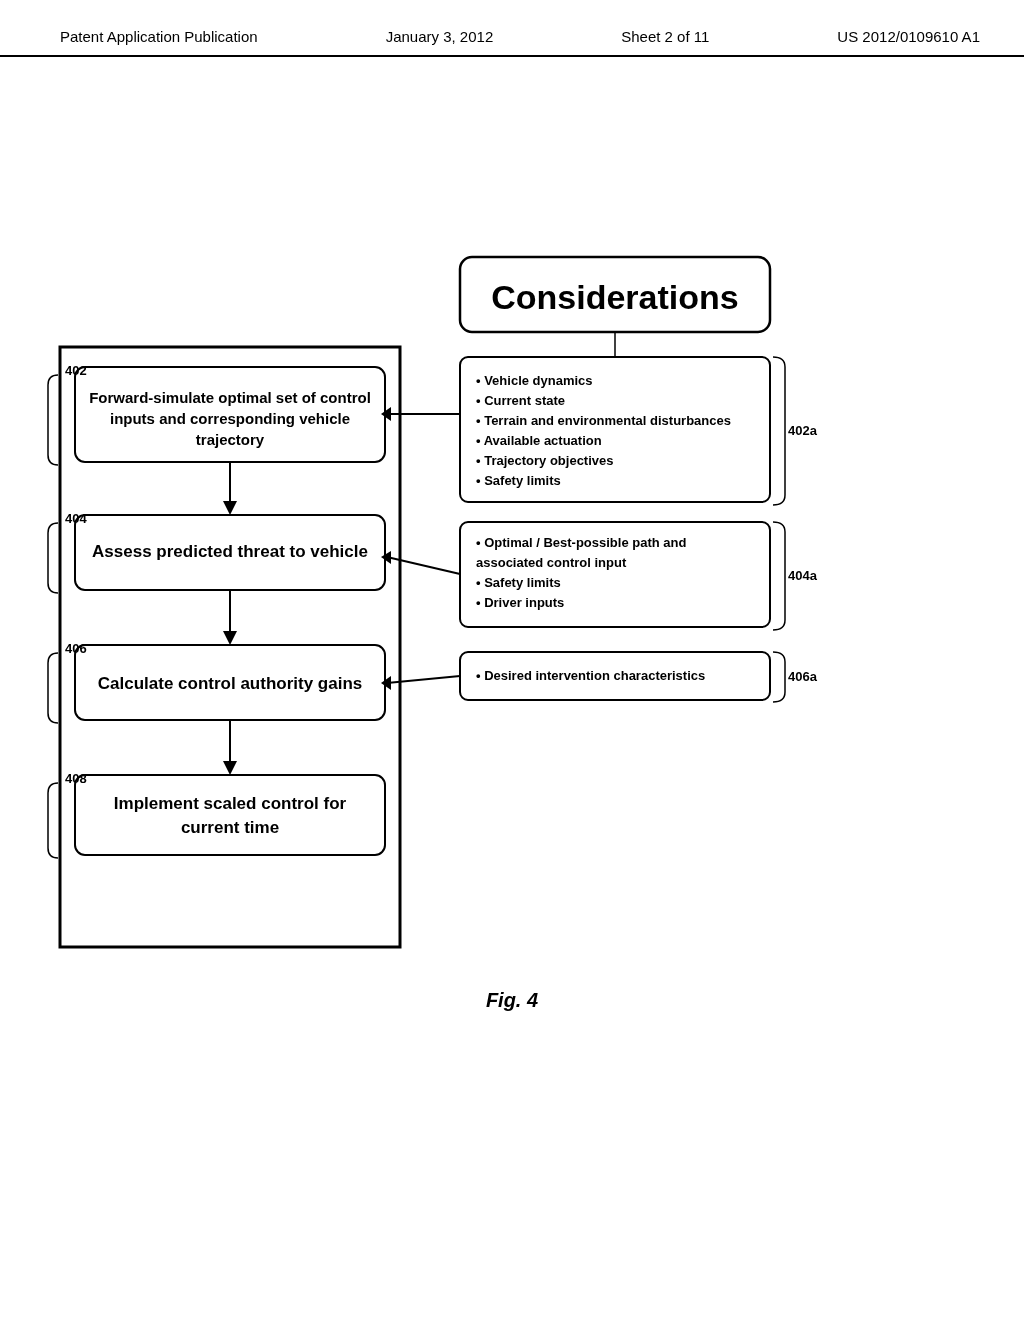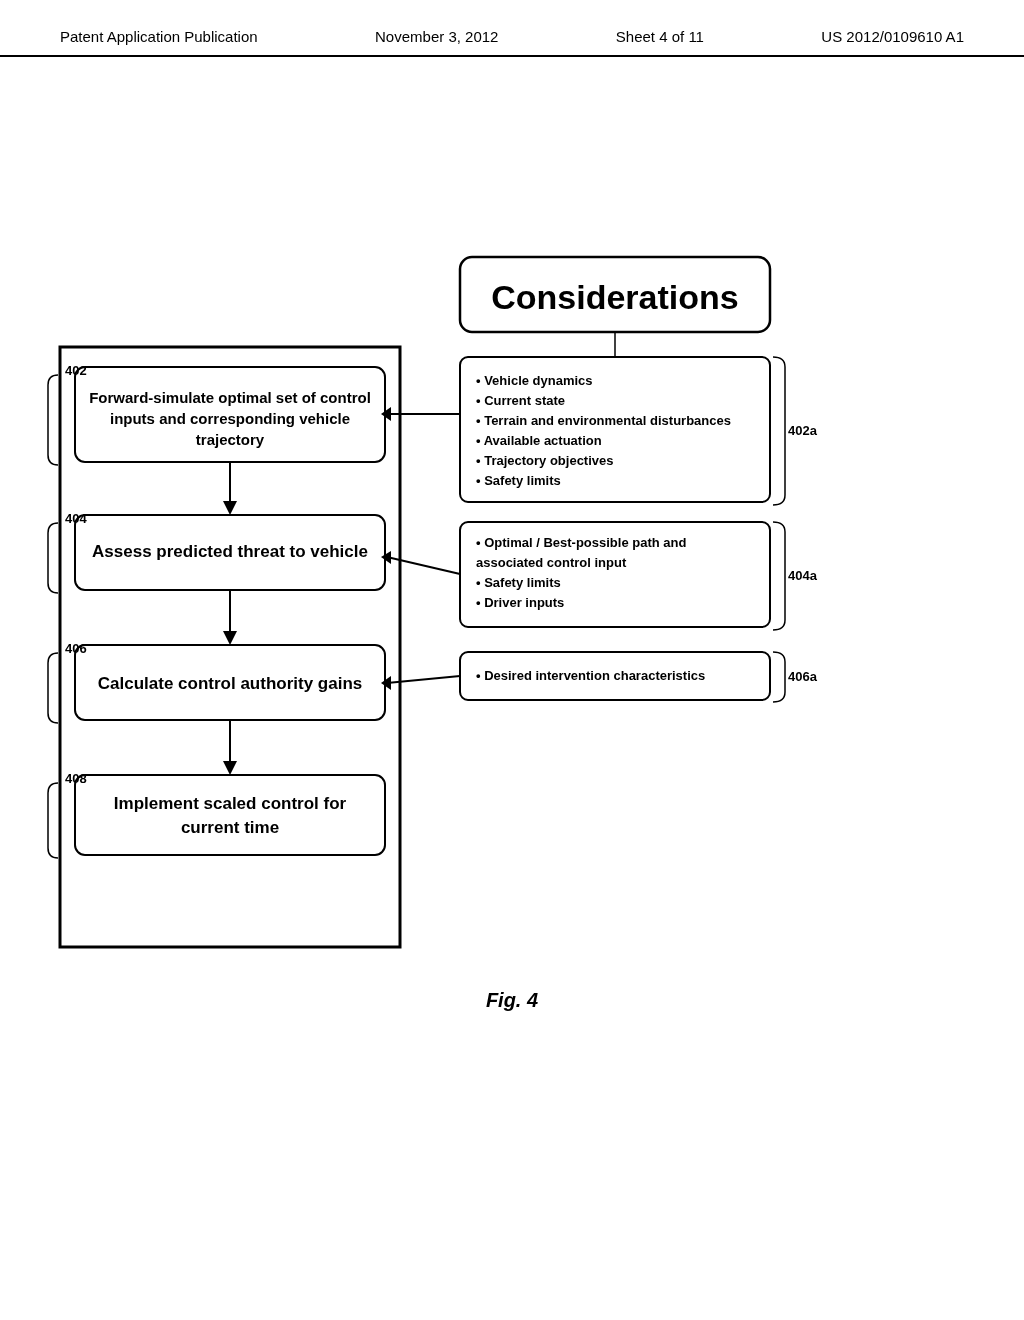--- a/index.html
+++ b/index.html
@@ -10,21 +10,21 @@
       font-family: Arial, sans-serif;
       position: relative;
       overflow: hidden;
     }
 
     
     .header {
       display: flex;
       justify-content: space-between;
       align-items: center;
-      padding: 28px 60px 0 60px;
+      padding: 28px 44px 0 60px;
       border-bottom: 2px solid #000;
       padding-bottom: 10px;
     }
     .header-left, .header-center, .header-right {
       font-size: 15px;
       color: #000;
     }
 
     
     .main {
@@ -32,22 +32,22 @@
       width: 100%;
       height: calc(100% - 70px);
       font-weight: bold;
     }
   </style>
 </head>
 <body>
 
 <div class="header">
   <span class="header-left">Patent Application Publication</span>
-  <span class="header-center">November 3, 2012</span>
-  <span class="header-center">Sheet 4 of 11</span>
+  <span class="header-center">January 3, 2012</span>
+  <span class="header-center">Sheet 2 of 11</span>
   <span class="header-right">US 2012/0109610 A1</span>
 </div>
 
 <div class="main">
   <svg viewBox="0 0 1024 1250" width="1024" height="1250" style="position:absolute;top:70px;left:0;">
 
     <rect x="460" y="130" width="310" height="75" rx="12" ry="12" fill="white" stroke="black" stroke-width="2.5"></rect>
     <text x="615" y="182" text-anchor="middle" font-family="Arial" font-size="34" fill="black">Considerations</text>
 
     <rect x="60" y="220" width="340" height="600" rx="0" ry="0" fill="white" stroke="black" stroke-width="3"></rect>

